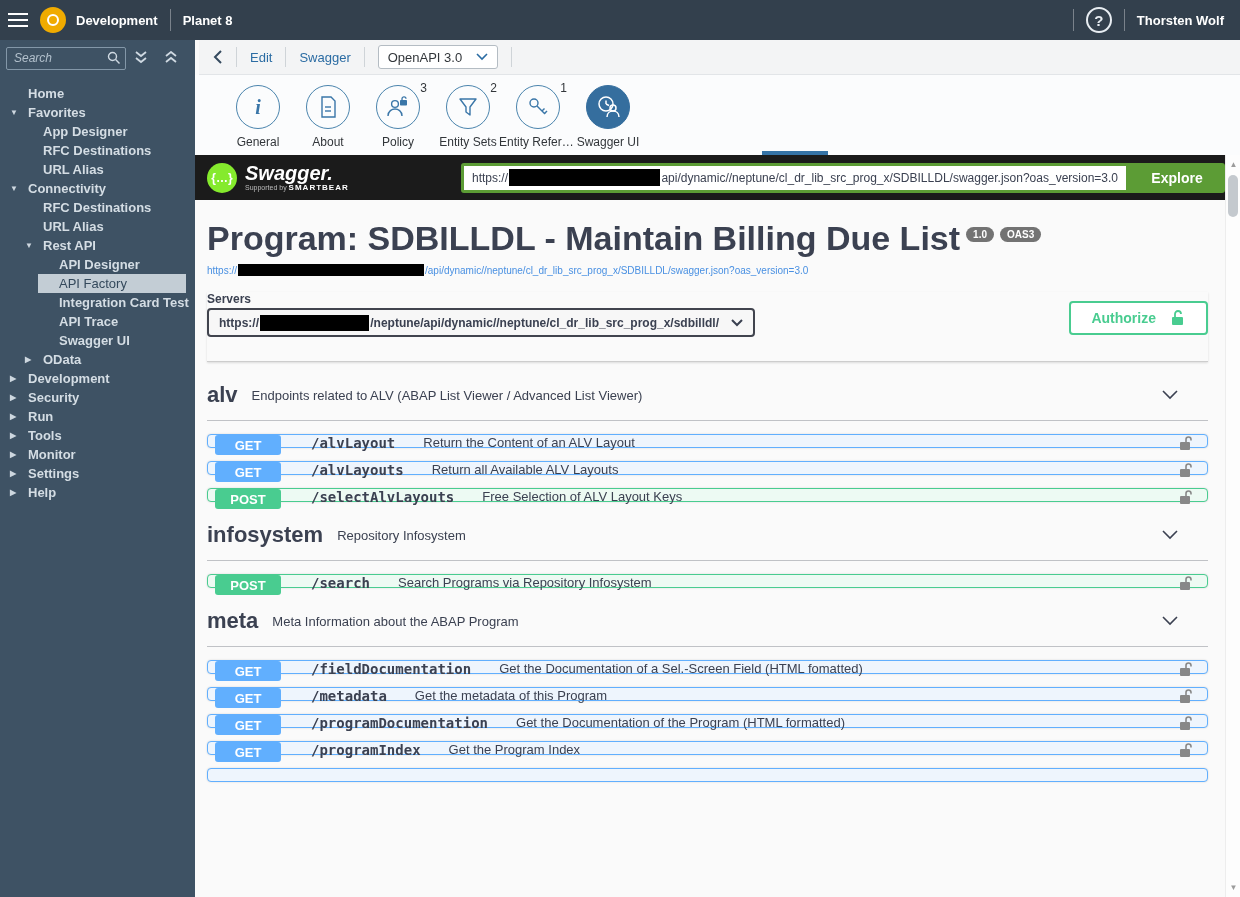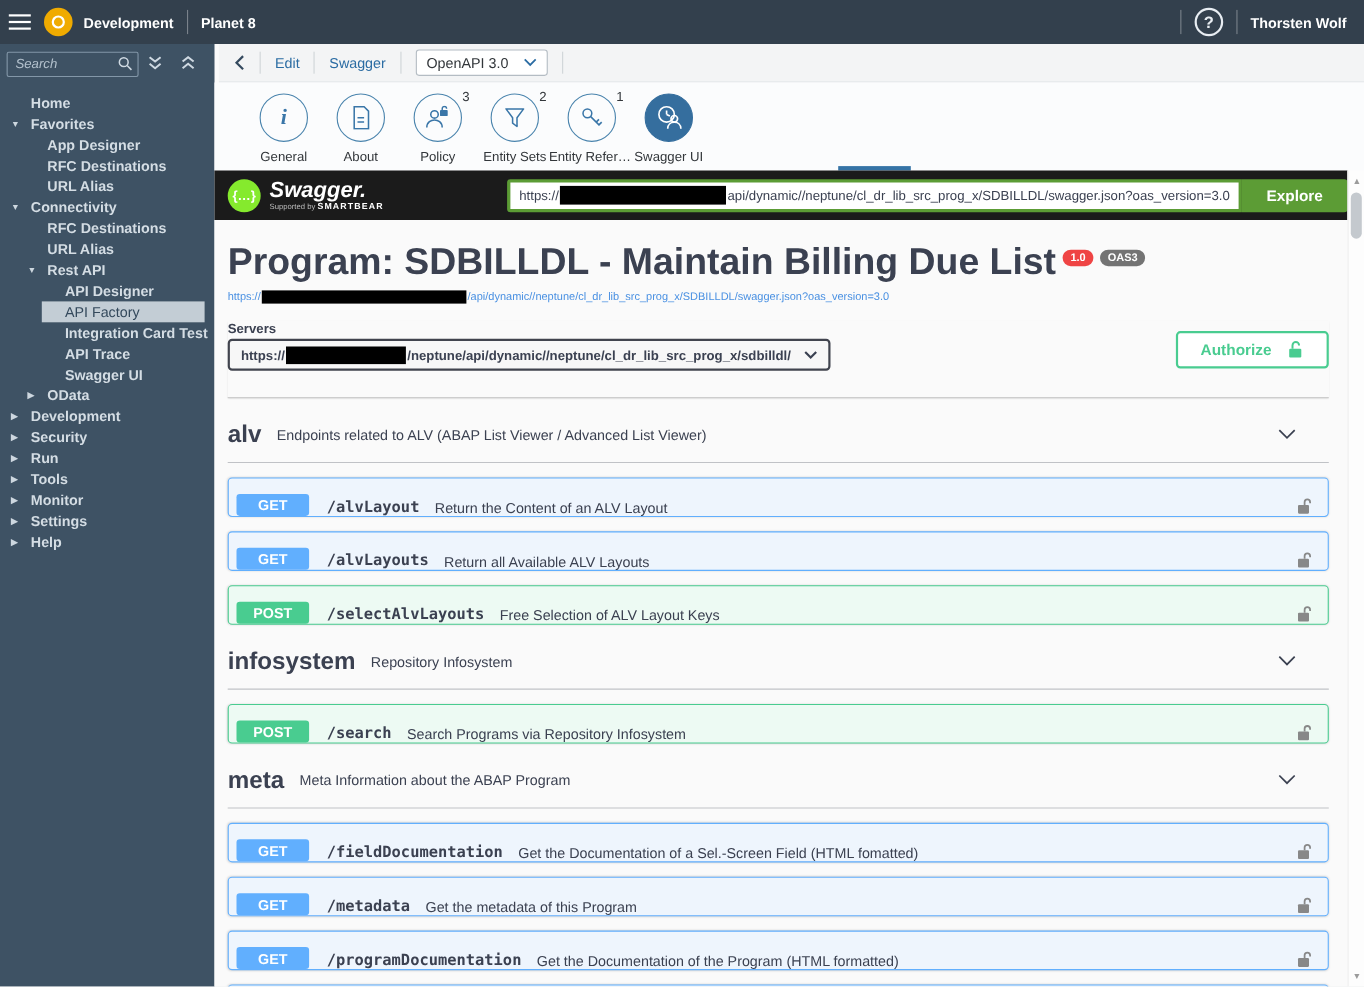--- a/index.html
+++ b/index.html
@@ -81,21 +81,21 @@
   .sw-url .sfx { white-space:nowrap; }
   .explore-btn { width:96px; height:30px; background:#5c9c35; color:#fff; border:none; border-radius:0 3px 3px 0;
                  font-size:14px; font-weight:700; margin-right:0; cursor:pointer; font-family:"Liberation Sans",sans-serif; }
 
   
   .content { position:absolute; left:195px; top:200px; width:1030px; height:697px; background:#fafafa;
              overflow:hidden; padding:0 17px 0 12px; }
   .api-title { margin-top:12px; font-size:34px; font-weight:700; color:#3b4151; }
   .badge { display:inline-block; vertical-align:super; font-size:10px; font-weight:700; color:#fff;
            border-radius:8px; padding:2px 7px; margin-left:6px; }
-  .badge.ver { background:#ef4444;margin-top:15px; }
+  .badge.ver { background:#737373;margin-top:15px; }
   .badge.oas { background:#737373; }
   .spec-link { margin-top:6px; font-size:10px; color:#4990e2; display:flex; align-items:center; width:fit-content; cursor:pointer; }
   .spec-link .redaction { width:186px; height:12px; background:#000; margin:0 1px; }
   .scheme { margin-top:16px; padding-bottom:24px; border-bottom:1px solid rgba(0,0,0,.18);
             box-shadow:0 1px 2px rgba(0,0,0,.12); display:flex; align-items:flex-end; justify-content:space-between; }
   .servers-label { font-size:12px; font-weight:700; color:#3b4151; margin-bottom:2px; }
   .server-select { width:548px; height:29px; border:2px solid #41444e; border-radius:4px; background:#f7f7f7;
                    display:flex; align-items:center; padding:0 10px; font-size:12px; font-weight:700; color:#3b4151;
                    cursor:pointer; overflow:hidden; }
   .server-select .redaction { flex:1; min-width:50px; height:16px; background:#000; margin:0 1px; }
@@ -104,22 +104,22 @@
   .auth-btn { display:flex; align-items:center; gap:14px; border:2px solid #49cc90; border-radius:4px; background:#fff;
               color:#49cc90; font-size:14px; font-weight:700; padding:6px 20px; margin-bottom:2px; cursor:pointer;
               font-family:"Liberation Sans",sans-serif; }
 
   .sec-header { display:flex; align-items:center; padding:20px 0 12px 0; border-bottom:1px solid rgba(59,65,81,.3);
                 cursor:pointer; }
   .sec-header h3 { font-size:22px; font-weight:700; color:#3b4151; }
   .sec-header .desc { font-size:13px; color:#3b4151; margin-left:14px; }
   .sec-header .chev { margin-left:auto; margin-right:30px; }
 
-  .opblock { margin-top:13px; height:36px; border-radius:4px; display:flex; align-items:flex-end;
-             box-shadow:0 0 2px rgba(0,0,0,.15); cursor:pointer; }
+  .opblock { margin-top:13px; height:14px; border-radius:4px; display:flex; align-items:flex-start;
+             box-shadow:0 0 2px rgba(0,0,0,.15); cursor:pointer;gap:14px; }
   .opblock.get  { background:#eef5fd; border:1px solid #61affe; }
   .opblock.post { background:#edfaf3; border:1px solid #49cc90; }
   .method { width:66px; height:20px; margin-left:7px; border-radius:3px; color:#fff; font-size:13px; font-weight:700;
             display:flex; align-items:center; justify-content:center; }
   .opblock.get  .method { background:#61affe; }
   .opblock.post .method { background:#49cc90; }
   .path { font-family:"DejaVu Sans Mono",monospace; font-size:14px; font-weight:700; color:#3b4151; margin-left:16px; }
   .summary { font-size:13px; color:#3b4151; margin-left:14px; }
   .row-lock { margin-left:auto; margin-right:14px; display:flex; cursor:pointer; }
 

